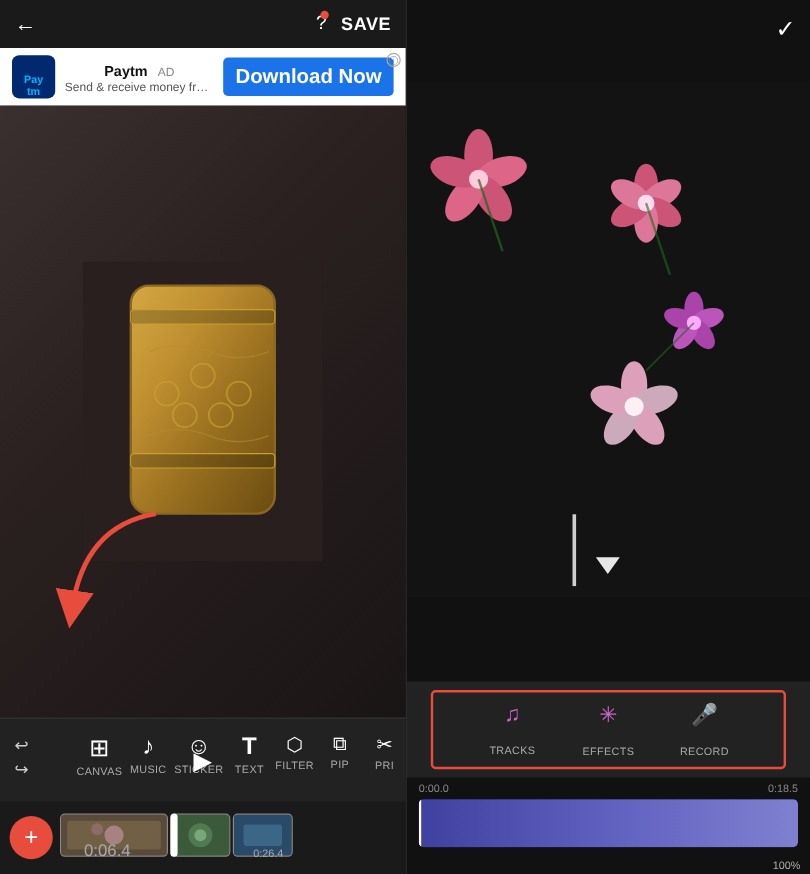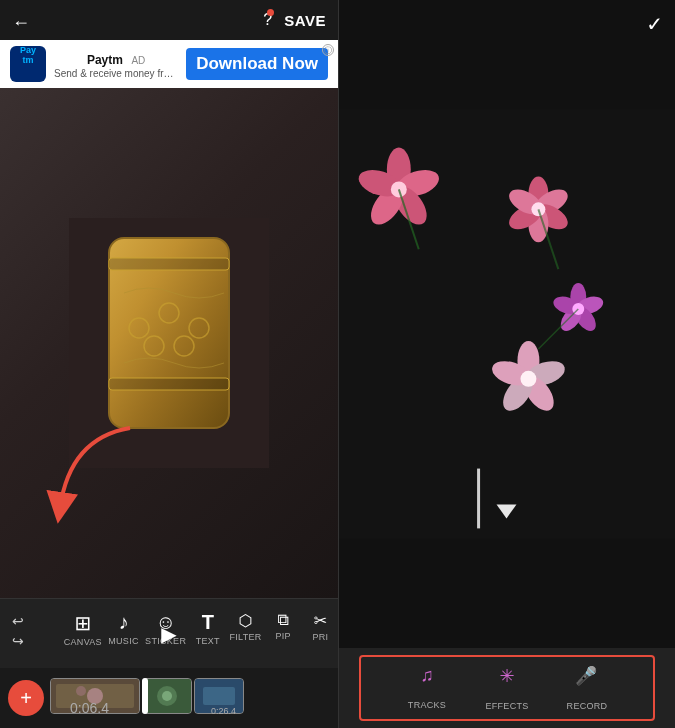--- a/index.html
+++ b/index.html
@@ -75,21 +75,21 @@
       height: 48px;
       position: relative;
     }
 
     .ad-logo {
       width: 36px;
       height: 36px;
       background: #002970;
       border-radius: 6px;
       display: flex;
-      align-items: flex-start;
+      align-items: flex-end;
       justify-content: center;
       flex-shrink: 0;
     }
 
     .ad-logo-text {
       color: #00b2ff;
       font-size: 9px;
       font-weight: bold;
       text-align: center;
       line-height: 1.1;
@@ -653,13 +653,24 @@
         <div class="right-tool-icon effects-icon">✳</div>
         <div class="right-tool-label">EFFECTS</div>
       </div>
       <div class="right-tool-item">
         <div class="right-tool-icon record-icon">🎤</div>
         <div class="right-tool-label">RECORD</div>
       </div>
     </div>
   </div>
 
+  <div class="right-timeline">
+    <div class="timeline-ruler">
+      <span class="time-label">0:00.0</span>
+      <span class="time-label">0:18.5</span>
+    </div>
+    <div class="right-timeline-track">
+      <div class="right-timeline-fill"></div>
+      <div class="timeline-cursor"></div>
+    </div>
+    <div class="zoom-indicator">100%</div>
+  </div>
 </div>
 
 </body></html>

